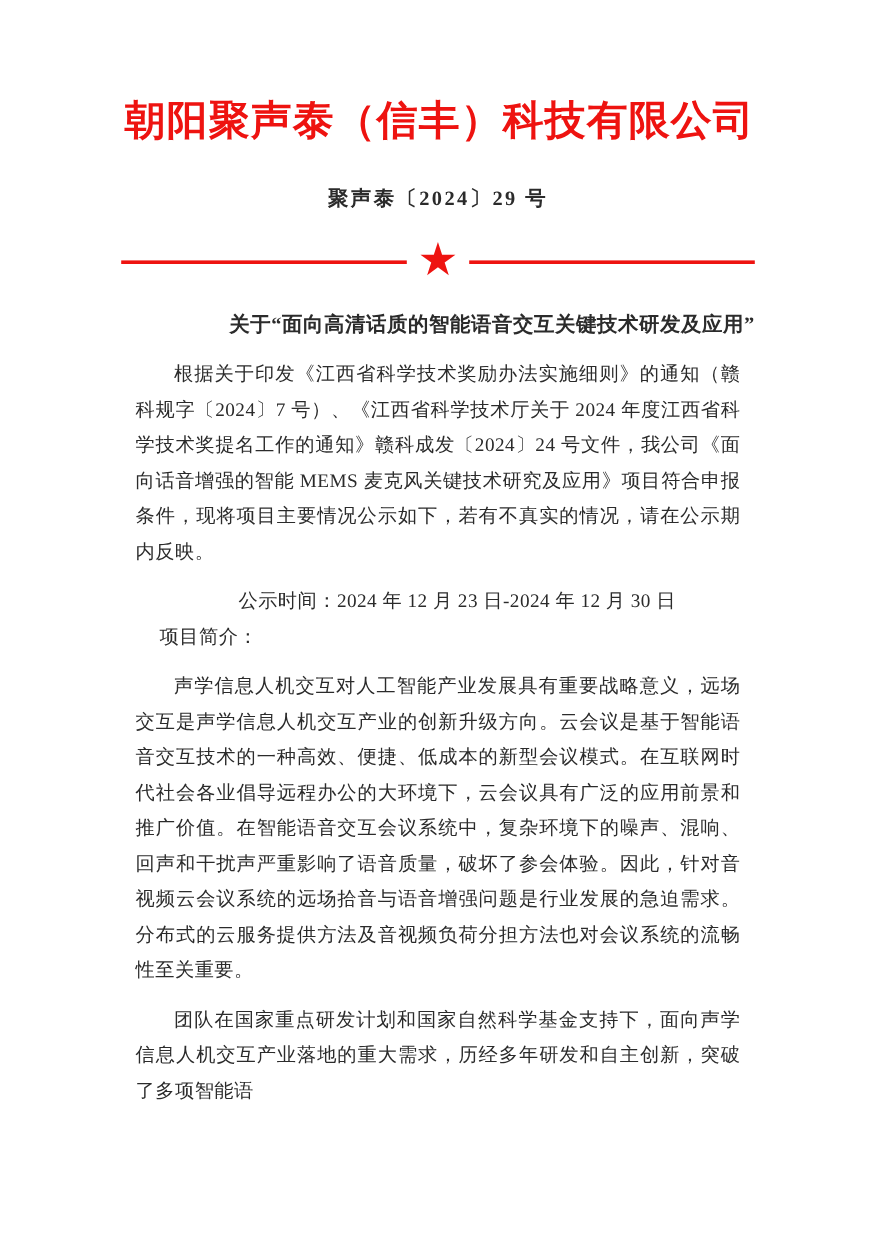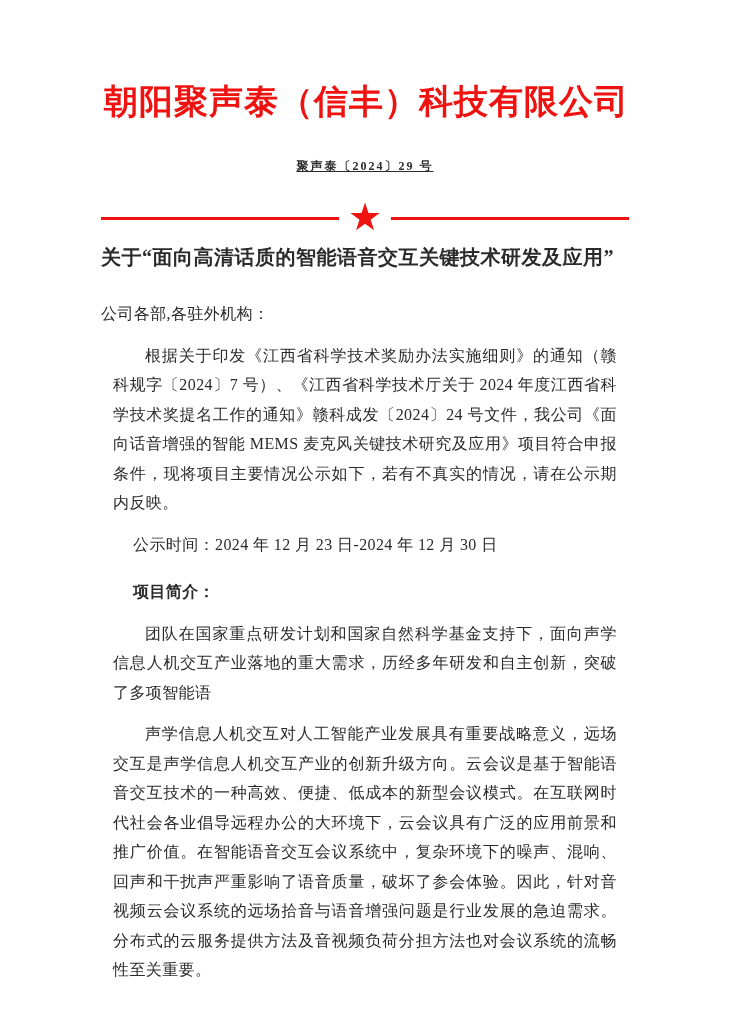--- a/index.html
+++ b/index.html
@@ -25,75 +25,73 @@
     font-size: 34px;
     line-height: 52px;
     text-align: right;
     white-space: nowrap;
     letter-spacing: 1px;
   }
   .doc-number {
     margin-top: 26px;
     text-align: center;
     font-weight: bold;
-    font-size: 12px;
+    font-size: 17px;
     line-height: 24px;
     letter-spacing: 2px;
-    text-decoration: underline;
   }
   .divider {
     margin-top: 22px;
     display: flex;
     align-items: center;
     height: 36px;
   }
   .divider .bar {
     flex: 1;
     height: 3px;
     background: #ee1310;
   }
   .divider .star {
     color: #ee1310;
     font-size: 38px;
     line-height: 36px;
     padding: 0 9px;
     margin-top: -3px;
   }
   .doc-title {
-    margin-top: 6px;
-    text-align: left;
+    margin-top: 20px;
+    text-align: right;
     font-weight: bold;
-    font-size: 20px;
+    font-size: 17px;
     line-height: 30px;
     letter-spacing: 0.5px;
   }
   .body-text {
     font-size: 16px;
     line-height: 29.5px;
     letter-spacing: 0.4px;
   }
   .salutation {
     margin-top: 27px;
   }
   p.para {
     margin: 12px;
     text-align: justify;
     text-indent: 2em;
   }
   .contact-line {
     text-indent: 2em;
     margin: 0;
+    text-align: center;
   }
   .contact-line.more-indent {
     text-indent: 3.7em;
   }
   .section-label {
-    margin-top: 18px;
     text-indent: 2em;
-    font-weight: bold;
   }
   .para-team {
     margin-top: 12px;
   }
 </style>
 </head>
 <body>
 
 <div class="page">
 
@@ -106,29 +104,28 @@
     <div class="star">★</div>
     <div class="bar"></div>
   </div>
 
   <div class="doc-title">
     <div>关于“面向高清话质的智能语音交互关键技术研发及应用”</div>
   </div>
 
   <div class="body-text">
 
-    <div class="salutation">公司各部,各驻外机构：</div>
 
     <p class="para">根据关于印发《江西省科学技术奖励办法实施细则》的通知（赣科规字〔2024〕7 号）、《江西省科学技术厅关于 2024 年度江西省科学技术奖提名工作的通知》赣科成发〔2024〕24 号文件，我公司《面向话音增强的智能 MEMS 麦克风关键技术研究及应用》项目符合申报条件，现将项目主要情况公示如下，若有不真实的情况，请在公示期内反映。</p>
 
     <p class="contact-line">公示时间：2024 年 12 月 23 日-2024 年 12 月 30 日</p>
 
 
 
     <div class="section-label">项目简介：</div>
 
+    <p class="para">声学信息人机交互对人工智能产业发展具有重要战略意义，远场交互是声学信息人机交互产业的创新升级方向。云会议是基于智能语音交互技术的一种高效、便捷、低成本的新型会议模式。在互联网时代社会各业倡导远程办公的大环境下，云会议具有广泛的应用前景和推广价值。在智能语音交互会议系统中，复杂环境下的噪声、混响、回声和干扰声严重影响了语音质量，破坏了参会体验。因此，针对音视频云会议系统的远场拾音与语音增强问题是行业发展的急迫需求。分布式的云服务提供方法及音视频负荷分担方法也对会议系统的流畅性至关重要。</p>
+
     <p class="para para-team">团队在国家重点研发计划和国家自然科学基金支持下，面向声学信息人机交互产业落地的重大需求，历经多年研发和自主创新，突破了多项智能语</p>
-
-    <p class="para">声学信息人机交互对人工智能产业发展具有重要战略意义，远场交互是声学信息人机交互产业的创新升级方向。云会议是基于智能语音交互技术的一种高效、便捷、低成本的新型会议模式。在互联网时代社会各业倡导远程办公的大环境下，云会议具有广泛的应用前景和推广价值。在智能语音交互会议系统中，复杂环境下的噪声、混响、回声和干扰声严重影响了语音质量，破坏了参会体验。因此，针对音视频云会议系统的远场拾音与语音增强问题是行业发展的急迫需求。分布式的云服务提供方法及音视频负荷分担方法也对会议系统的流畅性至关重要。</p>
 
   </div>
 
 </div>
 
 </body></html>

